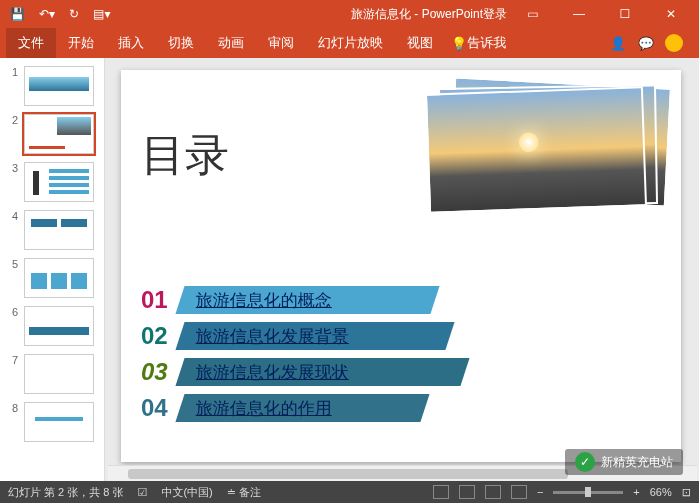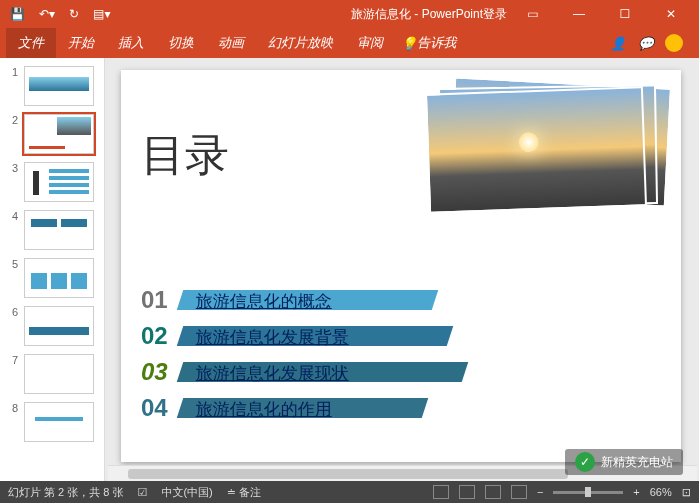--- a/index.html
+++ b/index.html
@@ -5,21 +5,21 @@
 * { margin: 0; padding: 0; box-sizing: border-box; font-family: "Microsoft YaHei", sans-serif; }
 body { width: 699px; height: 503px; background: #fff; overflow: hidden; position: relative; }
 
 .titlebar { height: 28px; background: #d24726; color: #fff; display: flex; align-items: center; font-size: 12px; }
 .qat { display: flex; gap: 14px; padding: 0 10px; align-items: center; }
 .qat span { cursor: pointer; }
 .title-center { flex: 1; text-align: right; }
 .title-right { display: flex; gap: 6px; align-items: center; padding-right: 8px; }
 .win-btn { width: 40px; height: 28px; display: flex; align-items: center; justify-content: center; cursor: pointer; }
 
-.ribbon { height: 30px; background: #d24726; color: #fff; display: flex; align-items: center; padding: 0 6px; font-size: 13px; font-style: italic; }
+.ribbon { height: 30px; background: #d24726; color: #fff; display: flex; align-items: center; padding: 0 6px; font-size: 13px; }
 .ribbon-tab { padding: 0 12px; height: 30px; line-height: 30px; cursor: pointer; }
 .ribbon-tab.file { background: #b03b1f; }
 .ribbon-right { margin-left: auto; display: flex; gap: 10px; padding-right: 10px; align-items: center; }
 .ribbon-icon { width: 18px; height: 18px; display: flex; align-items: center; justify-content: center; cursor: pointer; }
 
 .workspace { display: flex; height: 424px; }
 .thumb-panel { width: 105px; background: #fff; border-right: 1px solid #dcdcdc; overflow-y: auto; padding-top: 4px; }
 .thumb-item { display: flex; padding: 4px 6px; gap: 6px; cursor: pointer; }
 .thumb-item.selected .thumb-mini { outline: 2px solid #d24726; }
 .thumb-num { width: 12px; color: #666; font-size: 11px; text-align: right; }
@@ -32,22 +32,22 @@
 .img-stack { position: absolute; right: 10px; top: 10px; width: 260px; height: 134px; }
 .img-layer { position: absolute; width: 218px; height: 120px; background: linear-gradient(to bottom, #8ab3db 0%, #f4c978 50%, #555 70%, #3a3a3a 100%); border: 2px solid #fff; }
 .img1 { right: 2px; top: 2px; transform: rotate(3deg); }
 .img2 { right: 14px; top: 6px; transform: rotate(-1deg); }
 .img3 { right: 26px; top: 10px; transform: rotate(-2deg); }
 .sun { position: absolute; width: 20px; height: 20px; border-radius: 50%; background: radial-gradient(circle,#fff,#ffd86b); left: 90px; top: 40px; box-shadow: 0 0 18px #fff2c4; }
 
 .toc { position: absolute; left: 20px; top: 216px; }
 .toc-row { display: flex; align-items: center; margin-bottom: 8px; }
 .toc-num { font-size: 24px; font-weight: bold; margin-right: 12px; }
-.c1 { color: #737373; } .c2 { color: #0f766e; } .c3 { color: #4d7c0f; font-style: italic; } .c4 { color: #31718a; }
-.toc-band { position: relative; height: 20px; display: flex; padding: 0 16px; }
+.c1 { color: #be185d; } .c2 { color: #0f766e; } .c3 { color: #4d7c0f; font-style: italic; } .c4 { color: #31718a; }
+.toc-band { position: relative; height: 28px; display: flex; align-items: center; padding: 8px 16px; }
 .toc-band::before { content: ''; position: absolute; inset: 0; transform: skewX(-18deg); z-index: 0; }
 .b1::before { background: #4ba7cf; width: 255px; }
 .b2::before { background: #2d7598; width: 270px; }
 .b3::before { background: #2d6e87; width: 285px; }
 .b4::before { background: #31718a; width: 245px; }
 .toc-text { position: relative; z-index: 1; color: #001f5c; font-size: 17px; text-decoration: underline; }
 
 .scroll-h { position: absolute; bottom: 22px; left: 108px; right: 2px; height: 16px; background: #f0f0f0; border-top: 1px solid #ddd; }
 .scroll-h-thumb { position: absolute; left: 20px; width: 440px; height: 10px; top: 3px; background: #c8c8c8; border-radius: 3px; }
 
@@ -83,22 +83,23 @@
     <div class="win-btn">✕</div>
   </div>
 </div>
 
 <div class="ribbon">
   <div class="ribbon-tab file">文件</div>
   <div class="ribbon-tab">开始</div>
   <div class="ribbon-tab">插入</div>
   <div class="ribbon-tab">切换</div>
   <div class="ribbon-tab">动画</div>
+  <div class="ribbon-tab">审阅</div>
   <div class="ribbon-tab">幻灯片放映</div>
-  <div class="ribbon-tab">审阅</div>
+  <div class="ribbon-tab">视图</div>
   <span style="margin-left:6px;">💡</span>
   <span>告诉我</span>
   <div class="ribbon-right">
     <div class="ribbon-icon">👤</div>
     <div class="ribbon-icon">💬</div>
     <div class="face"></div>
   </div>
 </div>
 
 <div class="workspace">

